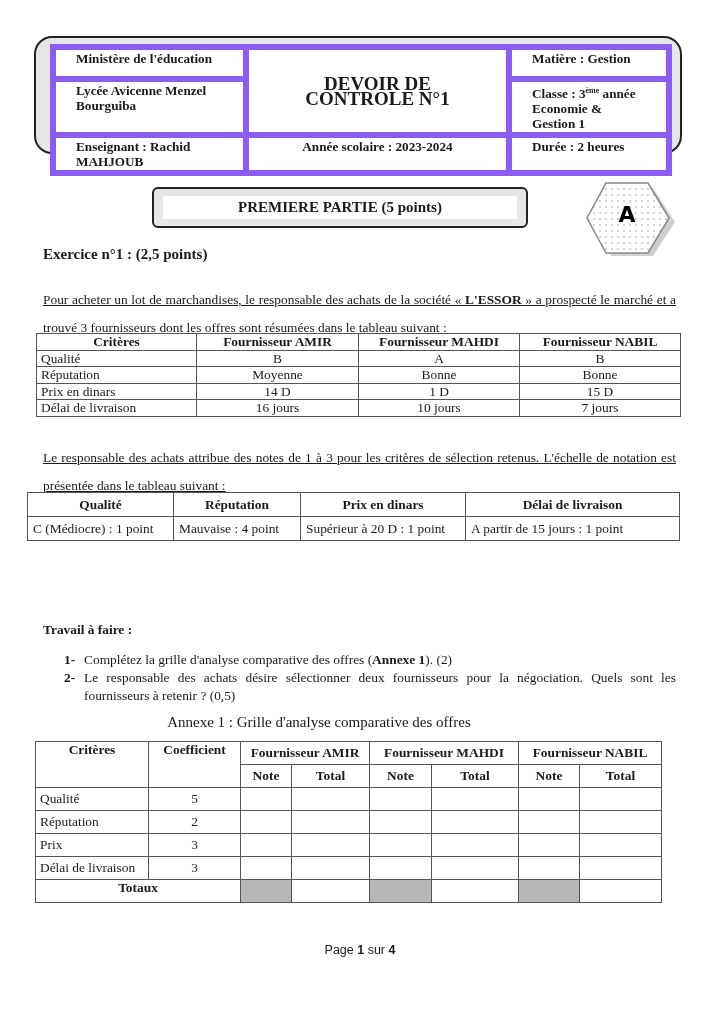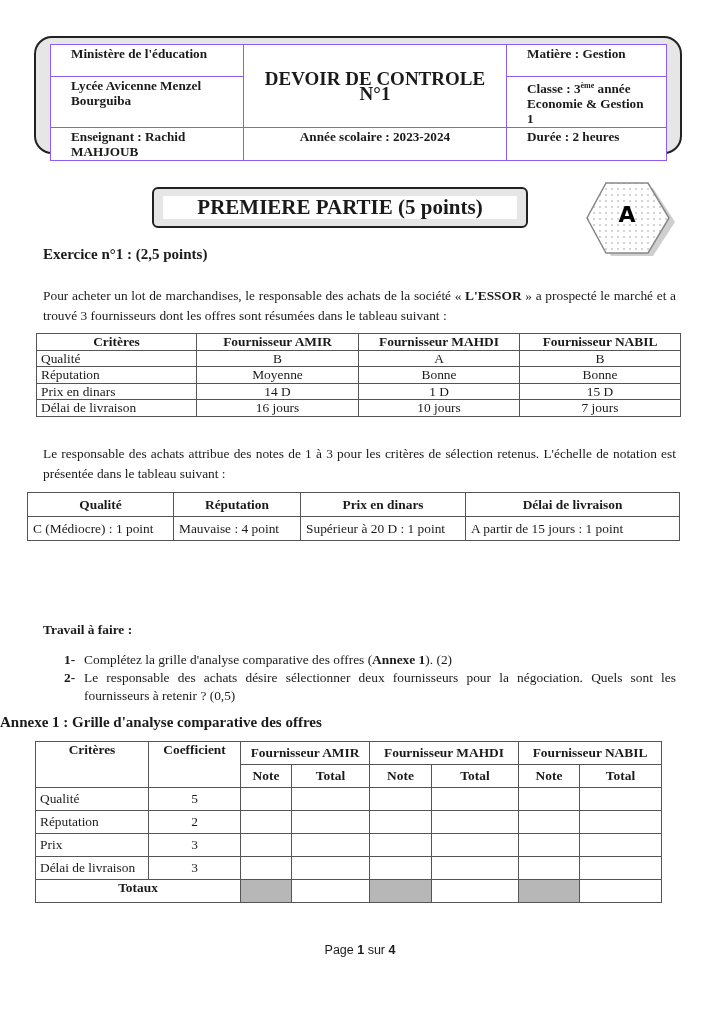--- a/index.html
+++ b/index.html
@@ -10,59 +10,59 @@
     background-color:#e6e6e6;
     background-image: radial-gradient(#7a7a7a 0.6px, transparent 0.7px);
     background-size:2px 2px;
   }
 
   
   .hdr-frame { position:absolute; left:34px; top:36px; width:648px; height:118px;
                border:2px solid #222; border-radius:18px; box-sizing:border-box; }
   .hdr-table { position:absolute; left:50px; top:44px; width:616px; height:98px;
                border-collapse:collapse; background:#fff; table-layout:fixed; }
-  .hdr-table td { border:1px solid #8b5cf6; font-size:13.2px; font-weight:bold;
+  .hdr-table td { border:6px solid #8b5cf6; font-size:13.2px; font-weight:bold;
                   padding:1px 20px; vertical-align:top; line-height:15px; }
   .hdr-title { font-size:19px !important; text-align:center; vertical-align:middle !important; font-weight:bold; }
   .hdr-center { text-align:center; }
   sup { font-size:8px; }
 
   
   .banner { position:absolute; left:152px; top:187px; width:376px; height:41px;
             border:2px solid #222; border-radius:6px; box-sizing:border-box; }
   .banner-inner { position:absolute; left:9px; top:7px; right:9px; bottom:7px; background:#fff;
                   display:flex; align-items:center; justify-content:center;
-                  font-size:21px; font-weight:bold; }
+                  font-size:15px; font-weight:bold; }
 
   
   .hex-wrap { position:absolute; left:585px; top:180px; width:90px; height:80px; }
   .hex-wrap svg { position:absolute; left:0; top:0; }
   .hex-letter { position:absolute; left:0; top:22px; width:84px; text-align:center;
                 font-family:"DejaVu Sans", sans-serif; font-weight:bold; font-size:22px; color:#000; }
 
   .h-ex { position:absolute; left:43px; top:246px; font-size:15px; font-weight:bold; }
-  .para { position:absolute; left:43px; width:633px; font-size:13.4px; line-height:20px; text-align:justify; }
+  .para { position:absolute; left:43px; width:633px; font-size:13.4px; line-height:28px; text-align:justify;text-decoration:underline; }
 
   table.grid { position:absolute; border-collapse:collapse; table-layout:fixed; font-size:13.4px; }
   table.grid td, table.grid th { border:1px solid #555; padding:0 4px; }
   table.grid th { font-weight:bold; text-align:center;margin-left:44px; }
 
   #t1 { left:36px; top:333px; width:644px; }
   #t1 td, #t1 th { height:15.5px; line-height:15px; }
   #t1 td.c { text-align:center; }
 
   #t2 { left:27px; top:492px; width:652px; }
   #t2 td, #t2 th { height:23px; padding:0 5px; }
 
   .travail { position:absolute; left:43px; top:622px; font-size:13.4px; font-weight:bold; }
   .q { position:absolute; left:64px; width:612px; font-size:13.4px; line-height:18px; text-align:justify; }
   .q .num { position:absolute; left:0; font-weight:bold; }
   .q .txt { margin-left:20px; display:block; }
 
-  .annexe-title { position:absolute; left:0; width:638px; top:714px; text-align:left; font-size:15px; font-weight:bold; }
+  .annexe-title { position:absolute; left:0; width:638px; top:714px; text-align:center; font-size:15px; font-weight:normal; }
 
   #t3 { left:35px; top:741px; width:626px; }
   #t3 td, #t3 th { height:22px; }
   #t3 .vt { vertical-align:top; }
   #t3 td.c { text-align:center; }
   #t3 td.shade { background:#b7b7b7; }
 
   .footer { position:absolute; left:0; width:720px; top:943px; text-align:center;
             font-family:"Liberation Sans", sans-serif; font-size:12.5px; }
   .footer b { font-weight:bold; }

